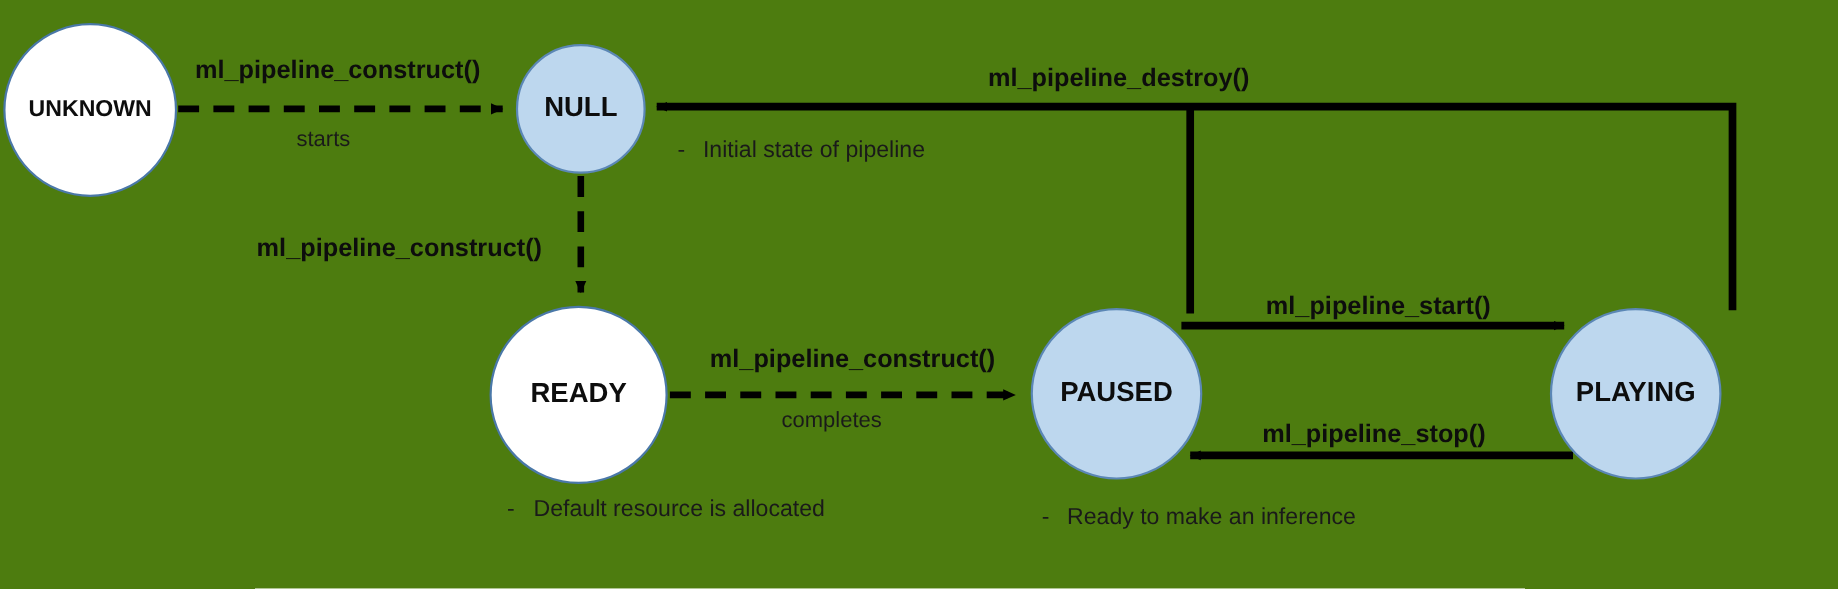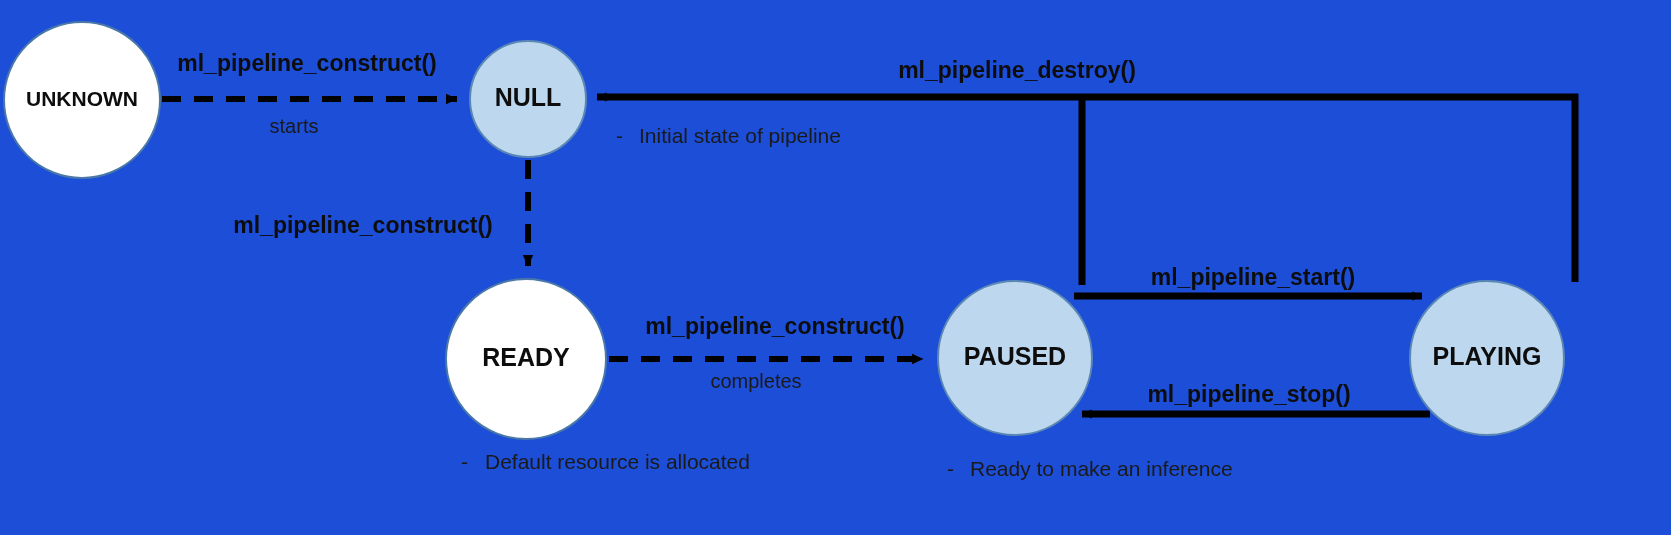--- a/index.html
+++ b/index.html
@@ -7,21 +7,21 @@
     padding: 0;
     background: #ffffff;
   }
   body {
     font-family: "Liberation Sans", sans-serif;
   }
   #diagram-root {
     position: relative;
     width: 1671px;
     height: 535px;
-    background: #1d4ed8;
+    background: #4d7c0f;
     overflow: hidden;
   }
   #diagram-svg {
     position: absolute;
     left: 0;
     top: 0;
     width: 1671px;
     height: 535px;
   }
   .node-label {

